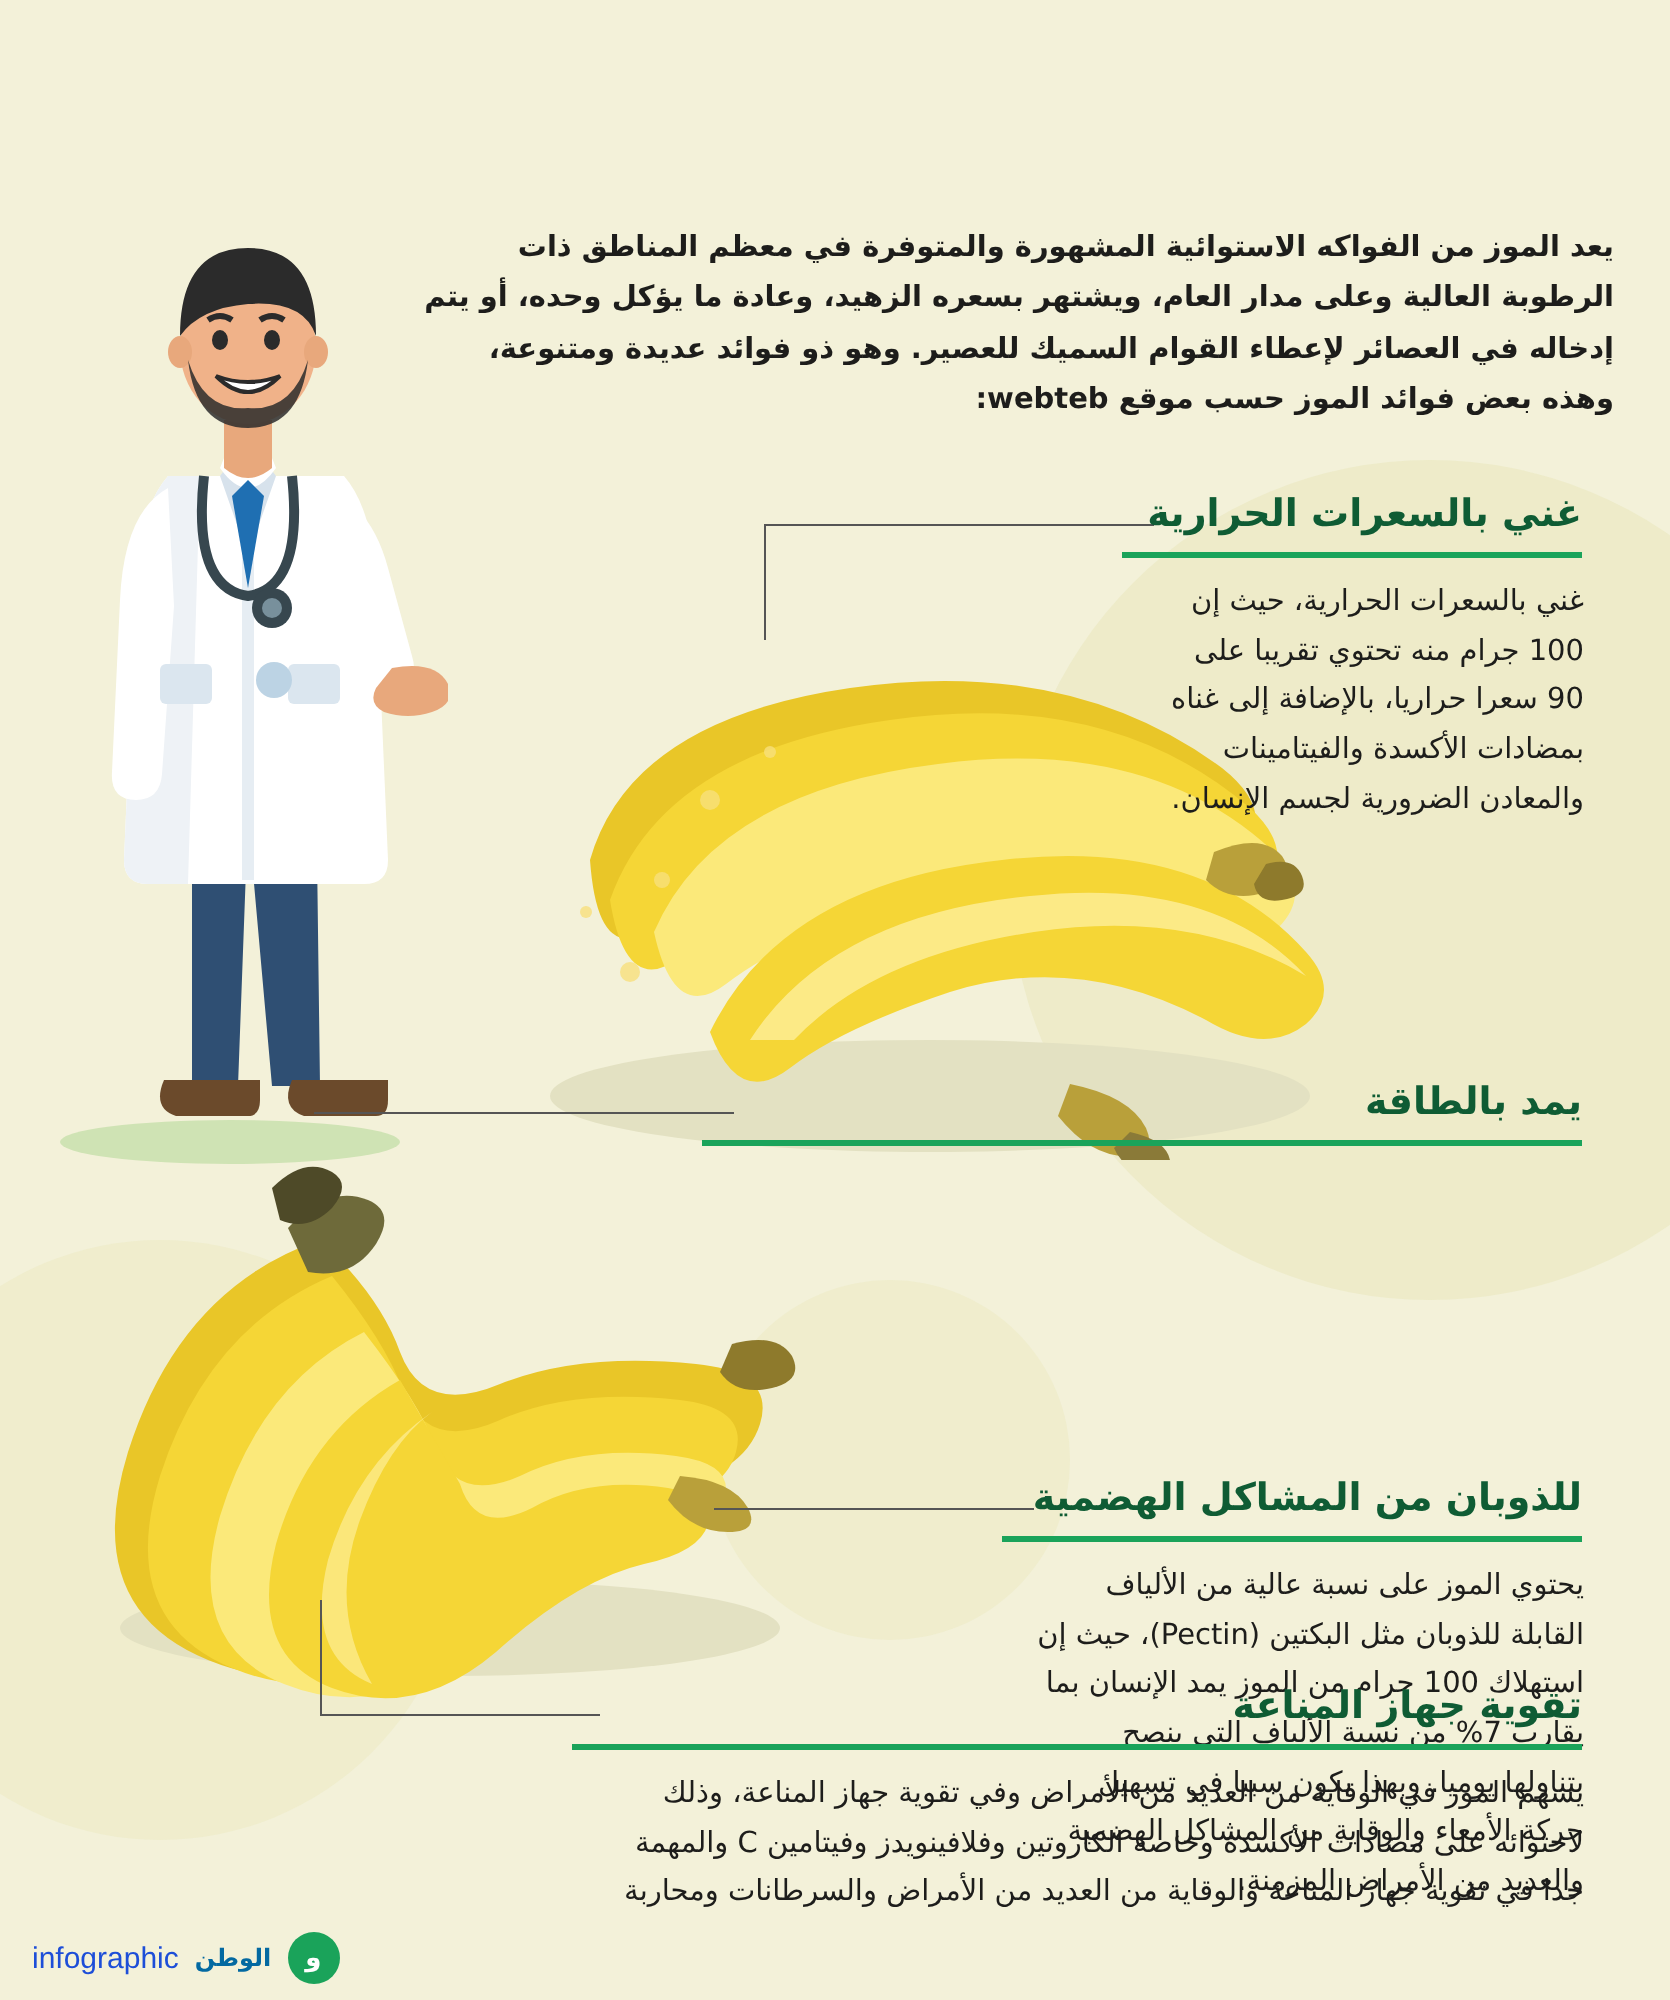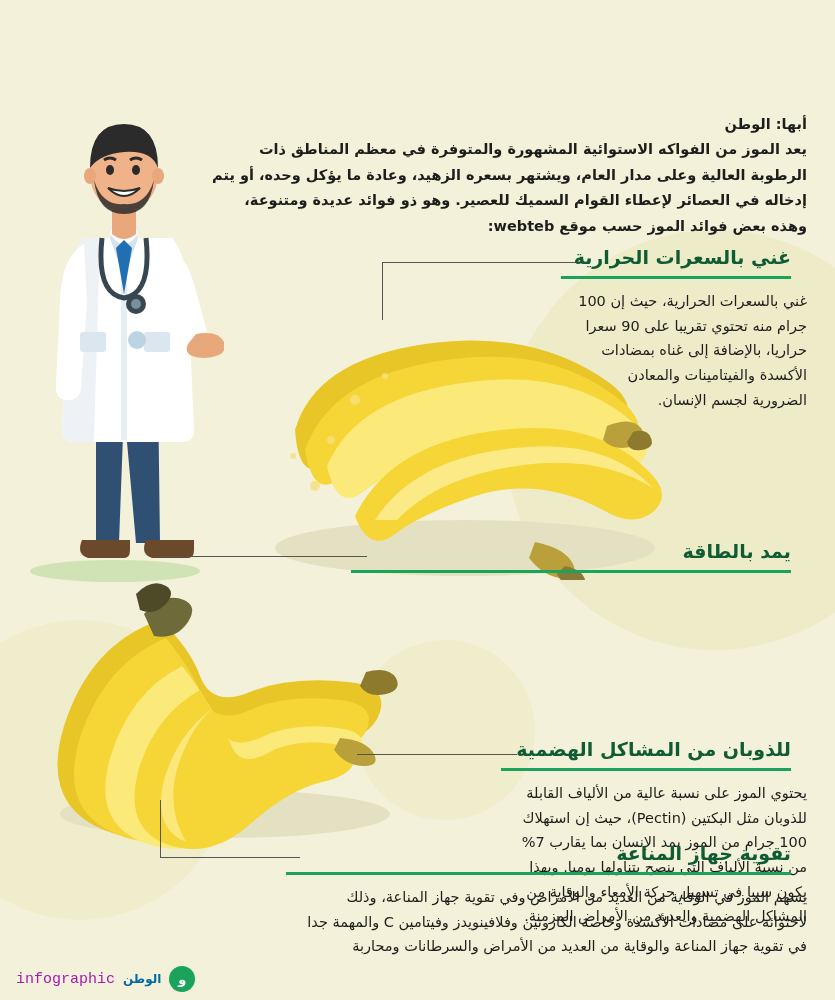--- a/index.html
+++ b/index.html
@@ -43,21 +43,21 @@
 
   
   .section { position:absolute; text-align:right; }
   .section h2 {
     margin:0 16px 0 0; padding:0 0 8px 0;
     font-size:19px; font-weight:bold; color:#0f5c34;
     border-bottom:3px solid #1aa35a;
     display:block;
   }
   .section p {
-    margin:10px 0 0 0;
+    margin:10px 15px 0 0;
     font-size:14.5px; line-height:1.7; color:#1d1d1b;
   }
 
   #sec1 { top:246px; right:28px; width:230px; }
   #sec2 { top:540px; right:28px; width:440px; }
   #sec3 { top:738px; right:28px; width:290px; }
   #sec4 { top:842px; right:28px; width:505px; }
 
   
   #sec1 h2, #sec2 h2, #sec3 h2, #sec4 h2 { width:100%; }
@@ -95,36 +95,35 @@
   .brand {
     position:absolute; left:16px; bottom:8px;
     display:flex; align-items:center; gap:8px;
   }
   .brand-logo {
     width:26px; height:26px; border-radius:50%;
     background:#1aa35a; display:flex; align-items:center; justify-content:center;
     color:#fff; font-size:13px; font-weight:bold;
   }
   .brand-name { font-size:12px; font-weight:bold; color:#0369a1; }
-  .brand-sub { font-size:15px; color:#a21caf; font-family:Liberation Mono, monospace;}
+  .brand-sub { font-size:15px; color:#1d4ed8; font-family:Liberation Sans, sans-serif;}
 
   svg { display:block; }
 </style>
 </head>
 <body>
 
 <div class="page">
 
   <div class="bg-blob b1"></div>
   <div class="bg-blob b2"></div>
   <div class="bg-blob b3"></div>
 
 
   <div class="intro">
-    <span class="origin">أبها: الوطن</span>
     <span>يعد الموز من الفواكه الاستوائية المشهورة والمتوفرة في معظم المناطق ذات الرطوبة العالية وعلى مدار العام، ويشتهر بسعره الزهيد، وعادة ما يؤكل وحده، أو يتم إدخاله في العصائر لإعطاء القوام السميك للعصير. وهو ذو فوائد عديدة ومتنوعة، وهذه بعض فوائد الموز حسب موقع webteb:</span>
   </div>
 
   <div class="shadow-ellipse"></div>
   <div class="doctor">
     <svg viewBox="0 0 200 510" width="200" height="510">
 
       <path d="M72 300 L72 455 L95 455 L100 320 L112 455 L136 455 L134 300 Z" fill="#2f4f73"></path>
 
       <path d="M58 452 q-6 14 6 18 h36 q6 0 6-8 v-10 z" fill="#6b4a2b"></path>

